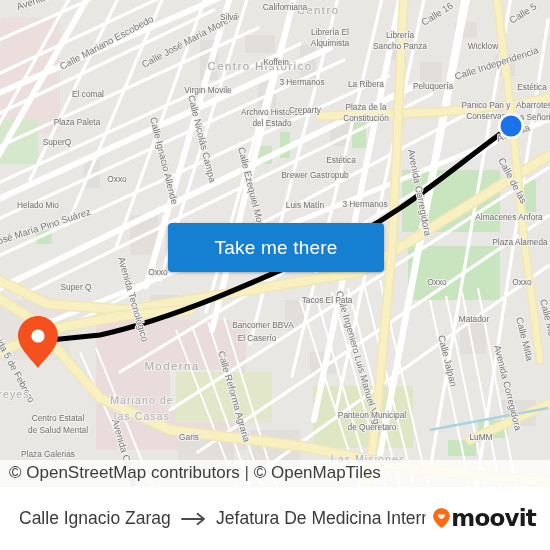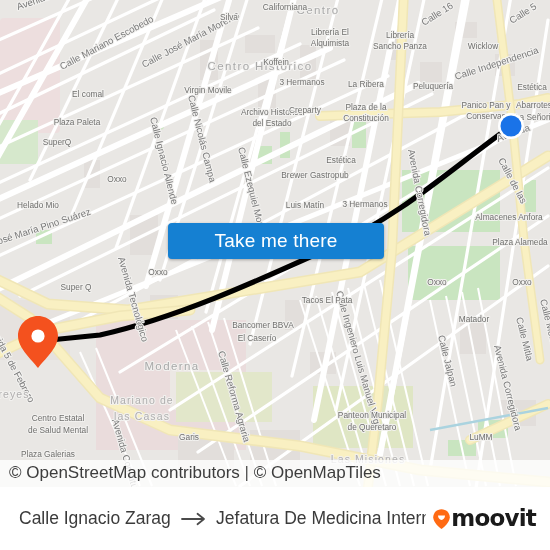--- a/index.html
+++ b/index.html
@@ -47,21 +47,21 @@
   .lbl-area-sm {
     fill: #b0aeae;
     font-size: 10.5px;
     letter-spacing: 1.1px;
   }
 
   
   #take-me-there {
     position: absolute;
     left: 168px; top: 223px;
-    width: 216px; height: 36px;
+    width: 216px; height: 49px;
     background: #1580d2;
     border: none;
     border-radius: 4px;
     color: #ffffff;
     font-family: "Liberation Sans", sans-serif;
     font-size: 19px;
     letter-spacing: .2px;
     cursor: pointer;
     box-shadow: 0 1px 3px rgba(0,0,0,.30);
     z-index: 40;
@@ -107,21 +107,21 @@
     overflow: hidden;
     text-overflow: clip;
   }
   #arrow-icon {
     flex: 0 0 auto;
     line-height: 0;
   }
   #moovit-logo {
     flex: 0 0 auto;
     display: flex;
-    align-items: flex-end;
+    align-items: flex-start;
     gap: 0;
     margin-left: 6px;
   }
   #moovit-wordmark {
     font-family: "DejaVu Sans", sans-serif;
     font-size: 23px;
     font-weight: bold;
     color: #1a1a1a;
     letter-spacing: -0.8px;
     line-height: 1;

